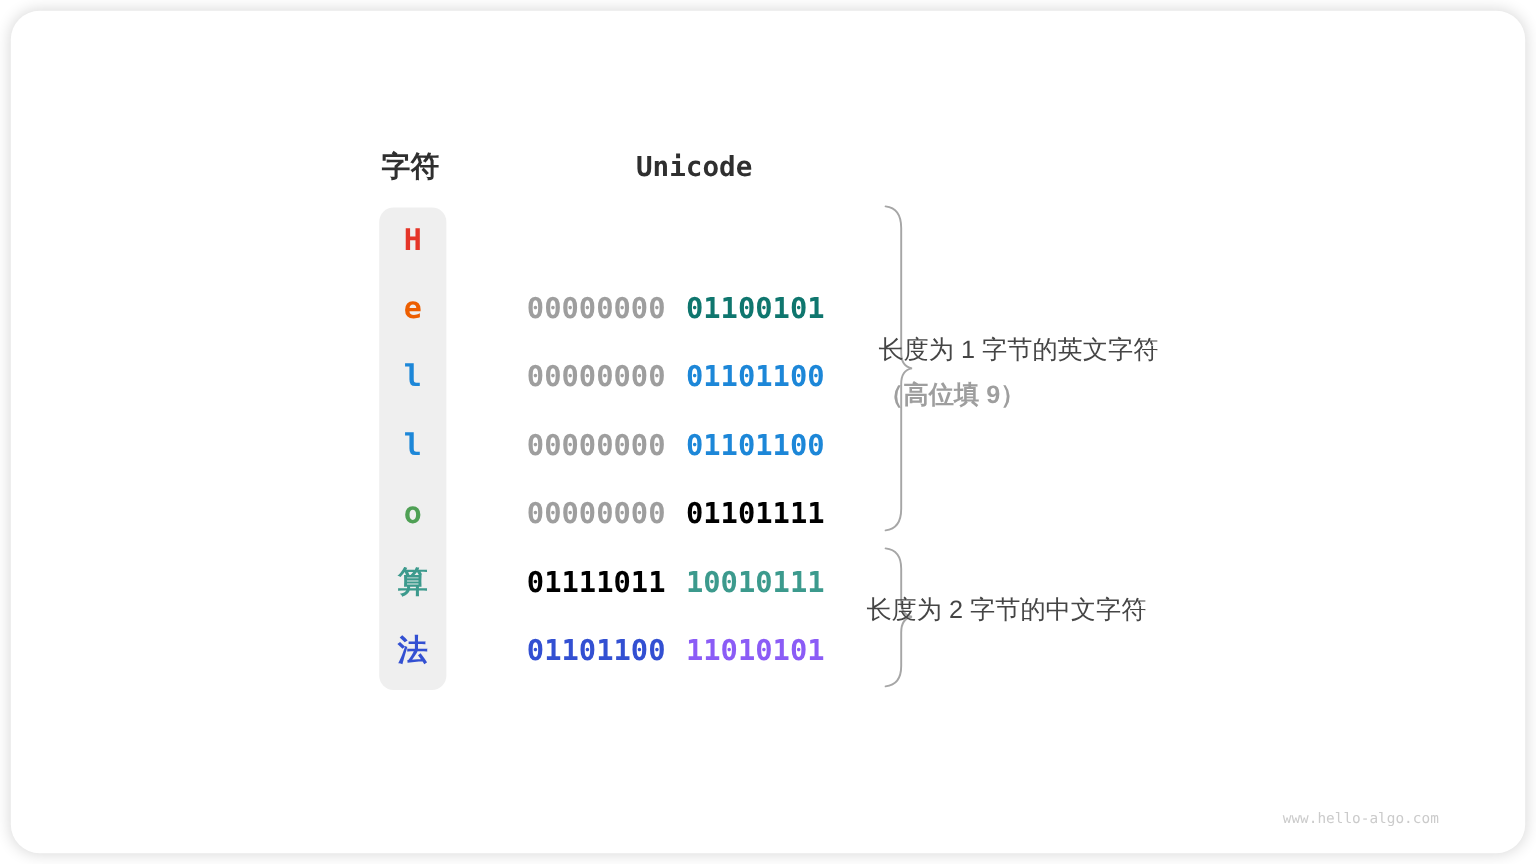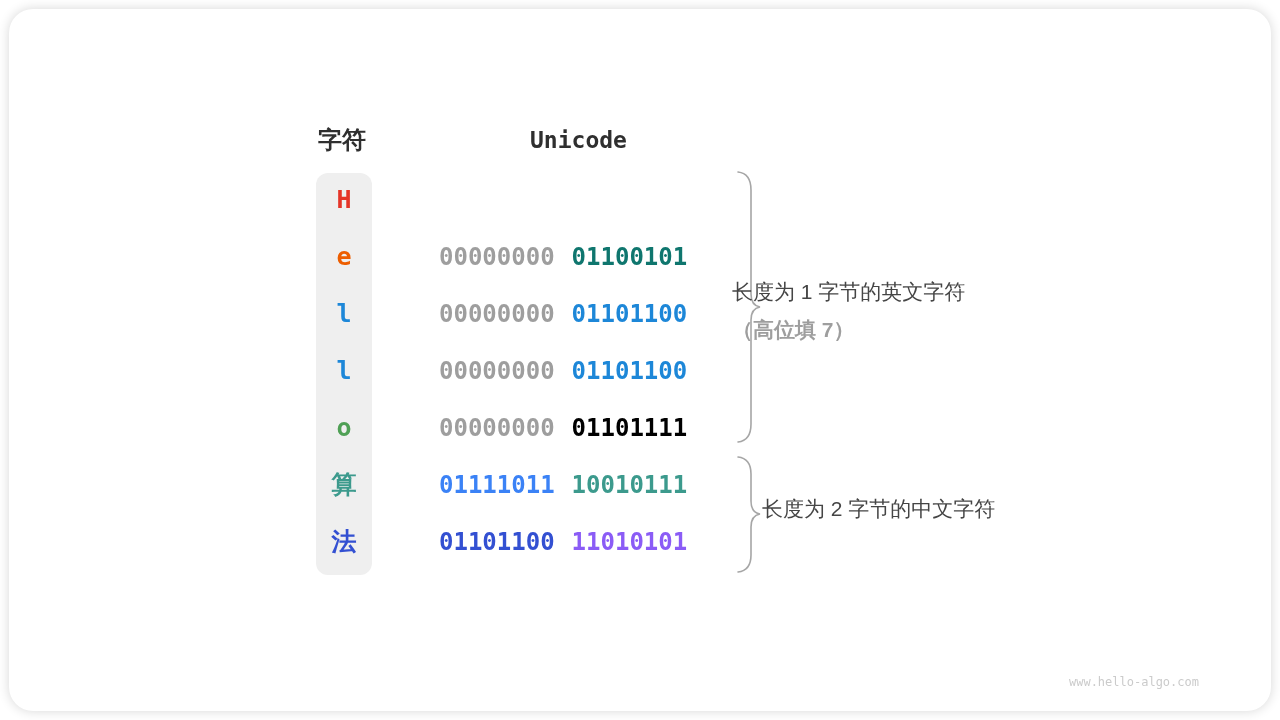--- a/index.html
+++ b/index.html
@@ -41,21 +41,21 @@
   }
   .row .byte2 { margin-left: 17px; }
 
   svg.braces { position: absolute; left: 0; top: 0; pointer-events: none; }
 
   .anno {
     position: absolute; color: #454545;
     font-size: 21px; font-weight: 500; line-height: 38px;
   }
   .anno-english { left: 723px; top: 264px; width: 400px; }
-  .anno-chinese { left: 753px; top: 481px; width: 400px; }
+  .anno-chinese { left: 713px; top: 481px; width: 400px; }
   .anno .sub { color: #9e9e9e; font-weight: bold; }
 
   .watermark {
     position: absolute; right: 72px; bottom: 22px;
     font-family: "DejaVu Sans Mono", monospace; font-size: 12px; color: #cbcbcb;
   }
 </style>
 </head>
 <body>
 
@@ -80,35 +80,35 @@
   <div class="row" style="top:345px">
     <span class="char-cell" style="color: rgb(29, 135, 216);">l</span>
     <span class="bits"><span class="byte1" style="color: rgb(158, 158, 158);">00000000</span><span class="byte2" style="color: rgb(29, 135, 216);">01101100</span></span>
   </div>
   <div class="row" style="top:402px">
     <span class="char-cell" style="color: rgb(79, 160, 85);">o</span>
     <span class="bits"><span class="byte1" style="color: rgb(158, 158, 158);">00000000</span><span class="byte2" style="color: #000000;">01101111</span></span>
   </div>
   <div class="row" style="top:459px">
     <span class="char-cell" style="color: rgb(60, 154, 141);">算</span>
-    <span class="bits"><span class="byte1" style="color: #3b82f6;">01111011</span><span class="byte2" style="color: rgb(60, 154, 141);">10010111</span></span>
+    <span class="bits"><span class="byte1" style="color: #000000;">01111011</span><span class="byte2" style="color: rgb(60, 154, 141);">10010111</span></span>
   </div>
   <div class="row" style="top:516px">
     <span class="char-cell" style="color: rgb(51, 80, 210);">法</span>
     <span class="bits"><span class="byte1" style="color: rgb(51, 80, 210);">01101100</span><span class="byte2" style="color: #8b5cf6;">11010101</span></span>
   </div>
 
   <svg class="braces" width="1280" height="720" viewBox="0 0 1280 720">
     <path d="M 729 163 C 738 164, 742 170, 742 181 L 742 285 C 742 293, 745 297, 751 298 C 745 299, 742 303, 742 311 L 742 415 C 742 426, 738 432, 729 433" fill="none" stroke="#a6a6a6" stroke-width="1.6" stroke-linecap="round"></path>
     <path d="M 729 448 C 738 449, 742 455, 742 465 L 742 492 C 742 499, 745 504, 751 505 C 745 506, 742 511, 742 518 L 742 546 C 742 556, 738 562, 729 563" fill="none" stroke="#a6a6a6" stroke-width="1.6" stroke-linecap="round"></path>
   </svg>
 
   <div class="anno anno-english">
     <div>长度为 1 字节的英文字符</div>
-    <div class="sub">（高位填 7）</div>
+    <div class="sub">（高位填 9）</div>
   </div>
 
   <div class="anno anno-chinese">
     <div>长度为 2 字节的中文字符</div>
   </div>
 
   <div class="watermark">www.hello-algo.com</div>
 </div>
 
 </body></html>

